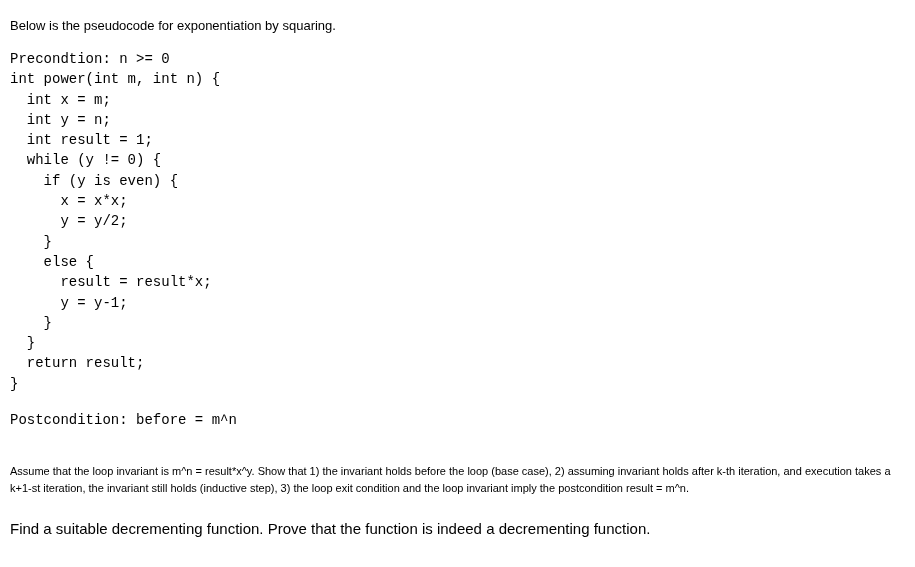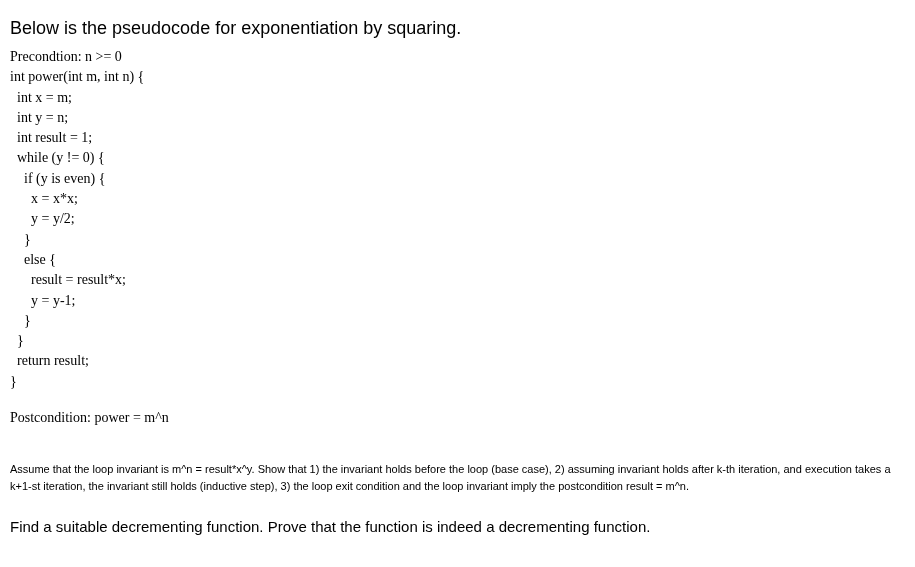--- a/index.html
+++ b/index.html
@@ -10,25 +10,25 @@
     body {
       background: #ffffff;
       color: #000000;
       font-family: Arial, sans-serif;
       font-size: 15px;
       padding: 18px 18px 18px 10px;
       width: 915px;
       min-height: 567px;
     }
     .intro-text {
-      font-size: 18px;
-      margin-bottom: 8px;
+      font-size: 13px;
+      margin-bottom: 16px;
     }
     .code-block {
-      font-family: Liberation Serif, serif;
+      font-family: Liberation Mono, monospace;
       font-size: 14px;
       line-height: 1.45;
       white-space: pre;
       margin-bottom: 16px;
     }
     .description-text {
       font-size: 11px;
       line-height: 1.55;
       margin-bottom: 20px;
     }
@@ -55,21 +55,21 @@
       y = y/2;
     }
     else {
       result = result*x;
       y = y-1;
     }
   }
   return result;
 }</div>
 
-<p class="code-block">Postcondition: power = m^n</p>
+<p class="code-block">Postcondition: before = m^n</p>
 
 <br>
 
 <p class="description-text">Assume that the loop invariant is m^n = result*x^y. Show that 1) the invariant holds before the loop (base case), 2) assuming invariant holds after k-th iteration, and execution takes a k+1-st iteration, the invariant still holds (inductive step), 3) the loop exit condition and the loop invariant imply the postcondition result = m^n.</p>
 
 <p class="find-text">Find a suitable decrementing function. Prove that the function is indeed a decrementing function.</p>
 
 
 
 

